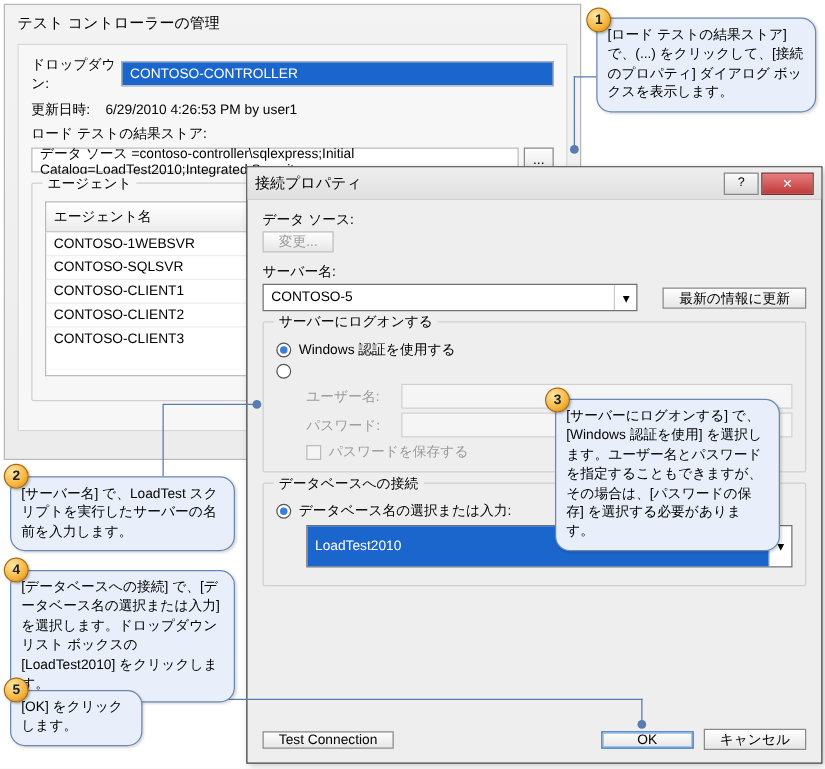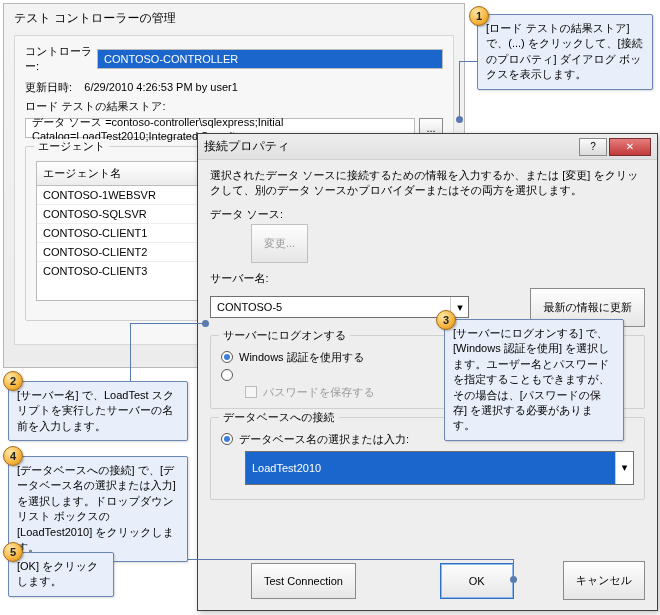--- a/index.html
+++ b/index.html
@@ -27,21 +27,21 @@
   .dlg { position: absolute; left: 197px; top: 133px; width: 461px; height: 478px; border: 1px solid #404040; background: #eeeeee; box-shadow: 2px 2px 6px rgba(0,0,0,.25); z-index: 5; }
   .dlg-title { height: 26px; background: linear-gradient(#eeeeee,#e0e0e0); display: flex; align-items: center; padding: 0 6px; border-bottom: 1px solid #cfcfcf; }
   .dlg-title-text { flex: 1; font-size: 12px; }
   .winbtn { width: 28px; height: 18px; border: 1px solid #888; margin-left: 2px; background: linear-gradient(#fafafa,#dcdcdc); display: flex; align-items: center; justify-content: center; font-size: 10px; }
   .winbtn.close { background: linear-gradient(#e67d7d,#c23a3a); color: #fff; border-color: #7a2b2b; width: 42px; }
   .dlg-body { padding: 8px 12px 10px; height: calc(100% - 26px); position: relative; }
   .dlg-desc { margin-bottom: 8px; line-height: 1.4; }
   .ds-row { display: flex; align-items: center; gap: 6px; margin-bottom: 8px; }
   .ds-label { width: 100%; margin-bottom: 2px; }
   .ds-input { flex: 1; border: 1px solid #bcbcbc; background: #f3f3f3; height: 22px; display: flex; align-items: center; padding: 0 6px; color: #555; }
-  .btn { border: 1px solid #8a8a8a; background: linear-gradient(#fefefe,#e6e6e6); padding: 11px 12px; margin-left: 41px; }
+  .btn { border: 1px solid #8a8a8a; background: linear-gradient(#fefefe,#e6e6e6); padding: 0 12px; }
   .btn.disabled { color: #999; border-color: #c0c0c0; }
   .sv-row { display: flex; align-items: center; gap: 20px; margin-bottom: 8px; }
   .sv-combo { flex: 1; border: 1px solid #707070; background: #fff; height: 22px; display: flex; align-items: center; padding: 0 6px; position: relative; }
   .combo-arrow { position: absolute; right: 0; top: 0; bottom: 0; width: 18px; display: flex; align-items: center; justify-content: center; border-left: 1px solid #ccc; }
   .group-box { border: 1px solid #d0d0d0; border-radius: 2px; padding: 10px 10px 8px; position: relative; margin-bottom: 8px; }
   .group-legend { position: absolute; top: -8px; left: 8px; background: #eeeeee; padding: 0 4px; }
   .radio-row { display: flex; align-items: center; gap: 6px; margin: 4px 0; }
   .radio { width: 12px; height: 12px; border: 1px solid #555; border-radius: 50%; display: flex; align-items: center; justify-content: center; background: #fff; }
   .radio.sel::after { content: ""; width: 6px; height: 6px; background: #3b7dd8; border-radius: 50%; }
   .cred-grid { margin-left: 24px; margin-top: 4px; }
@@ -50,33 +50,33 @@
   .cred-input { flex: 1; border: 1px solid #d0d0d0; background: #f5f5f5; height: 20px; }
   .chk-row { display: flex; align-items: center; gap: 6px; margin-top: 4px; margin-left: 24px; }
   .chk { width: 12px; height: 12px; border: 1px solid #bbb; background: #f5f5f5; }
   .chk-label { color: #9a9a9a; }
   .db-combo { border: 1px solid #707070; background: #fff; height: 34px; position: relative; margin-left: 24px; margin-top: 2px; }
   .db-combo .sel-text { background: #1a66cc; color: #fff; height: 100%; display: flex; align-items: center; padding: 0 6px; margin-right: 18px; }
   .dlg-footer { position: absolute; left: 12px; right: 12px; bottom: 10px; display: flex; align-items: center; gap: 8px; }
   .btn.default { border: 1px solid #2f6fc0; box-shadow: 0 0 0 1px #8db9ec inset; padding-left: 28px; padding-right: 28px; }
   
   
-  .callout { position: absolute; z-index: 20; border: 1px solid #6a88b3; background: #e8effa; padding: 6px 8px; font-size: 11px; line-height: 1.4; border-radius: 2px; box-shadow: 1px 1px 2px rgba(0,0,0,.15); }
+  .callout { position: absolute; z-index: 20; border: 1px solid #6a88b3; background: #e8effa; padding: 6px 8px; font-size: 11px; line-height: 1.4; border-radius: 12px; box-shadow: 1px 1px 2px rgba(0,0,0,.15); }
   .num-badge { position: absolute; width: 20px; height: 20px; border-radius: 50%; background: radial-gradient(circle at 35% 30%, #ffe9a8, #f6b43c 60%, #c9811a); border: 1px solid #a36a14; display: flex; align-items: center; justify-content: center; font-weight: bold; font-size: 11px; color: #222; z-index: 25; box-shadow: 1px 1px 2px rgba(0,0,0,.3); }
   .leader { position: absolute; background: #5a7bb0; z-index: 15; }
   .leader-end { position: absolute; width: 7px; height: 7px; background: #5a7bb0; border-radius: 50%; z-index: 16; }
 </style>
 </head>
 <body>
 
 <div class="main-window">
   <div class="mw-title">テスト コントローラーの管理</div>
   <div class="mw-body">
     <div class="row">
-      <div class="ctrl-label">コントローラー:</div>
+      <div class="ctrl-label">ドロップダウン:</div>
       <div class="ctrl-box hl">CONTOSO-CONTROLLER</div>
     </div>
     <div class="small-row">
       <span>更新日時:</span>
       <span>&nbsp;&nbsp;</span>
       <span>6/29/2010 4:26:53 PM by user1</span>
     </div>
     <div class="small-row">ロード テストの結果ストア:</div>
     <div class="conn-row">
       <div class="conn-input">データ ソース =contoso-controller\sqlexpress;Initial Catalog=LoadTest2010;Integrated Security</div>
@@ -97,21 +97,20 @@
   </div>
 </div>
 
 <div class="dlg">
   <div class="dlg-title">
     <div class="dlg-title-text">接続プロパティ</div>
     <div class="winbtn">?</div>
     <div class="winbtn close">✕</div>
   </div>
   <div class="dlg-body">
-    <div class="dlg-desc">選択されたデータ ソースに接続するための情報を入力するか、または [変更] をクリックして、別のデータ ソースかプロバイダーまたはその両方を選択します。</div>
 
     <div class="ds-label">データ ソース:</div>
     <div class="ds-row">
       <div class="btn disabled">変更...</div>
     </div>
 
     <div class="ds-label">サーバー名:</div>
     <div class="sv-row">
       <div class="sv-combo">
         <span>CONTOSO-5</span>
@@ -121,20 +120,30 @@
     </div>
 
     <div class="group-box">
       <div class="group-legend">サーバーにログオンする</div>
       <div class="radio-row">
         <div class="radio sel"></div>
         <span>Windows 認証を使用する</span>
       </div>
       <div class="radio-row">
         <div class="radio"></div>
+      </div>
+      <div class="cred-grid">
+        <div class="cred-row">
+          <div class="cred-label">ユーザー名:</div>
+          <div class="cred-input"></div>
+        </div>
+        <div class="cred-row">
+          <div class="cred-label">パスワード:</div>
+          <div class="cred-input"></div>
+        </div>
       </div>
       <div class="chk-row">
         <div class="chk"></div>
         <div class="chk-label">パスワードを保存する</div>
       </div>
     </div>
 
     <div class="group-box" style="padding-bottom:14px">
       <div class="group-legend">データベースへの接続</div>
       <div class="radio-row">

